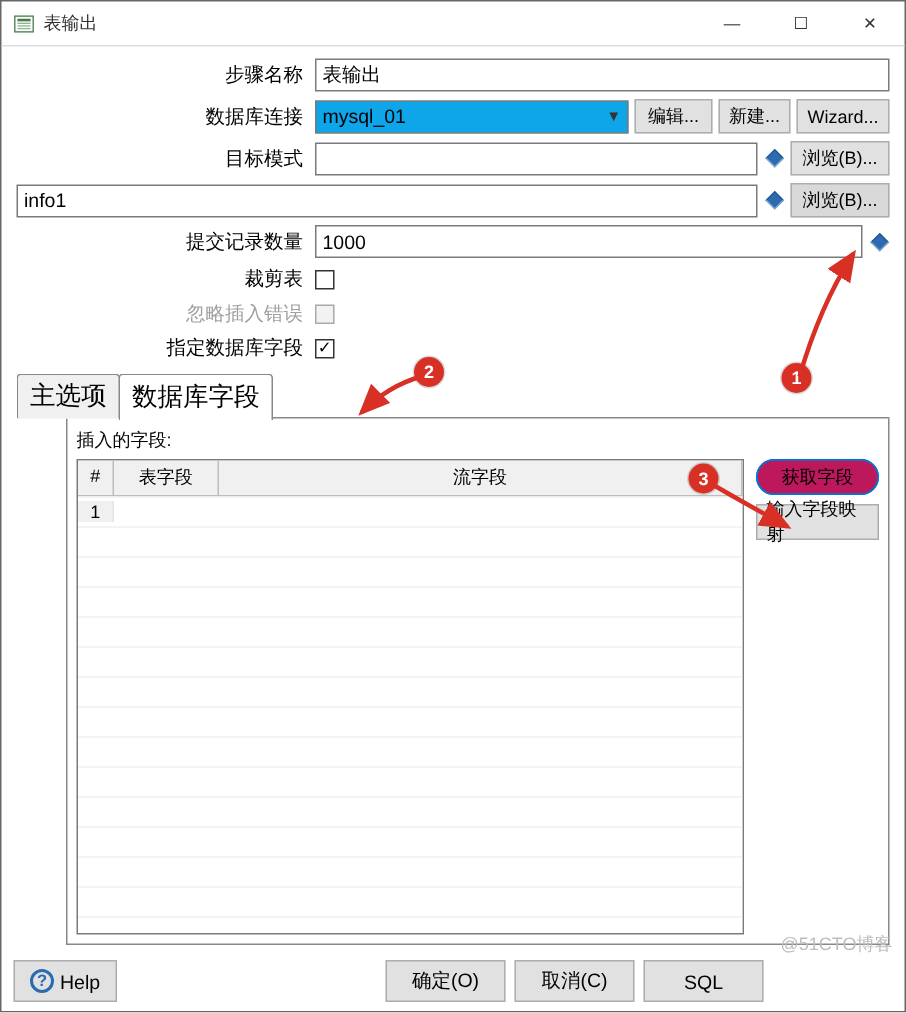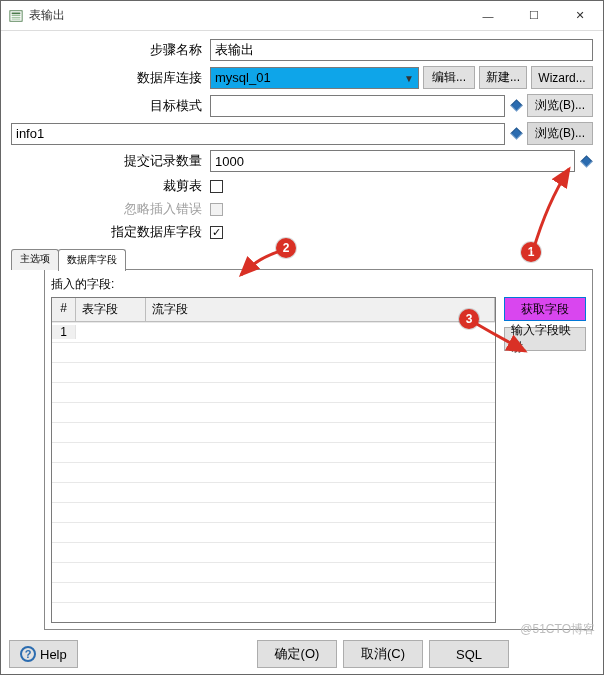--- a/index.html
+++ b/index.html
@@ -12,35 +12,35 @@
   .winbtn { width: 46px; height: 30px; display: flex; align-items: center; justify-content: center; font-size: 11px; color:#333; }
   .content { flex: 1; padding: 8px 10px 4px 10px; display:flex; flex-direction:column; }
   .form { display: flex; flex-direction: column; gap: 5px; }
   .row { display: flex; align-items: center; gap: 4px; }
   .lbl { width: 195px; text-align: right; font-size: 13px; color: #000; padding-right: 4px; }
   .lbl.disabled { color: #a0a0a0; }
   .txt { flex: 1; border: 1px solid #7a7a7a; height: 22px; padding: 0 4px; font-size: 13px; background:#fff; }
   .select { flex: 1; border: 1px solid #7a7a7a; height: 22px; padding: 0 18px 0 4px; font-size: 13px; background:#0ea5e9; position:relative; display:flex; align-items:center;}
   .select .chev { position:absolute; right:4px; top:50%; transform:translateY(-50%); font-size:10px; color:#333;}
   .btn { border: 1px solid #adadad; background: #e1e1e1; height: 23px; padding: 0 6px; font-size: 12px; cursor:pointer; display:flex; align-items:center; justify-content:center; }
-  .btn.focus { outline:1px solid #0078d7; outline-offset:-1px; background:#d946ef; border-color:#0078d7;}
+  .btn.focus { outline:1px solid #0078d7; outline-offset:-1px; background:#be185d; border-color:#0078d7;border-radius:12px;}
   .diamond { width: 14px; height: 22px; display:flex; align-items:center; justify-content:center; }
   .diamond span { display:block; width:9px; height:9px; background:#2b6cb0; transform: rotate(45deg); box-shadow: inset -1px -1px 0 rgba(255,255,255,.4),inset 1px 1px 0 rgba(0,0,0,.2);}
   .chk { width:13px; height:13px; border:1px solid #333; display:flex; align-items:center; justify-content:center; background:#fff; font-size:11px; line-height:1;}
   .chk.disabled { border-color:#aaa; background:#f2f2f2;}
   .tabbar { display:flex; margin-top:8px; position:relative; }
-  .tab { border:1px solid #888; border-bottom:none; padding:2px 8px; font-size:10px; background:#f0f0f0; border-top-left-radius:3px; border-top-right-radius:3px; margin-right:-1px; position:relative; z-index:1;}
+  .tab { border:1px solid #888; border-bottom:none; padding:2px 8px; font-size:17px; background:#f0f0f0; border-top-left-radius:3px; border-top-right-radius:3px; margin-right:-1px; position:relative; z-index:1;}
   .tab.active { background:#fff; z-index:3; padding:3px 8px 4px 8px; margin-bottom:-1px;}
   .tabunder { height:1px; background:#888; flex:1; align-self:flex-end;}
   .tabpanel { border:1px solid #888; border-top:none; padding:6px; flex:1; display:flex; flex-direction:column; position:relative;margin-left:33px;}
   .inslabel { font-size:12px; margin-bottom:4px;}
   .tabpanel-inner { display:flex; gap:6px; flex:1; min-height:0;}
   .grid { flex:1; border:1px solid #7a7a7a; background:#fff; display:flex; flex-direction:column; overflow:hidden;}
   .gridhead { display:flex; background:#f0f0f0; border-bottom:1px solid #bdbdbd; font-size:12px;}
-  .gh { border-right:1px solid #bdbdbd; padding:3px 6px; }
+  .gh { border-right:1px solid #bdbdbd; padding:3px 6px;text-align:center; }
   .gh0 { width:24px; text-align:center;}
   .gh1 { width:70px;}
   .gh2 { flex:1;}
   .gridbody { flex:1; background:#fff; position:relative; background-image:linear-gradient(#e8e8e8 1px, transparent 1px); background-size:100% 20px; }
   .gridrow { display:flex; height:20px; align-items:center; font-size:12px;}
   .gc0{ width:24px; text-align:center; border-right:1px solid #e3e3e3; background:#f0f0f0;}
   .gc1{ width:70px; border-right:1px solid #e3e3e3; padding:0 4px;}
   .gc2{ flex:1; padding:0 4px;}
   .sidebtns { display:flex; flex-direction:column; gap:6px; margin-left:2px;}
   .sidebtns .btn{ width:82px; font-size:12px; height:24px;}

